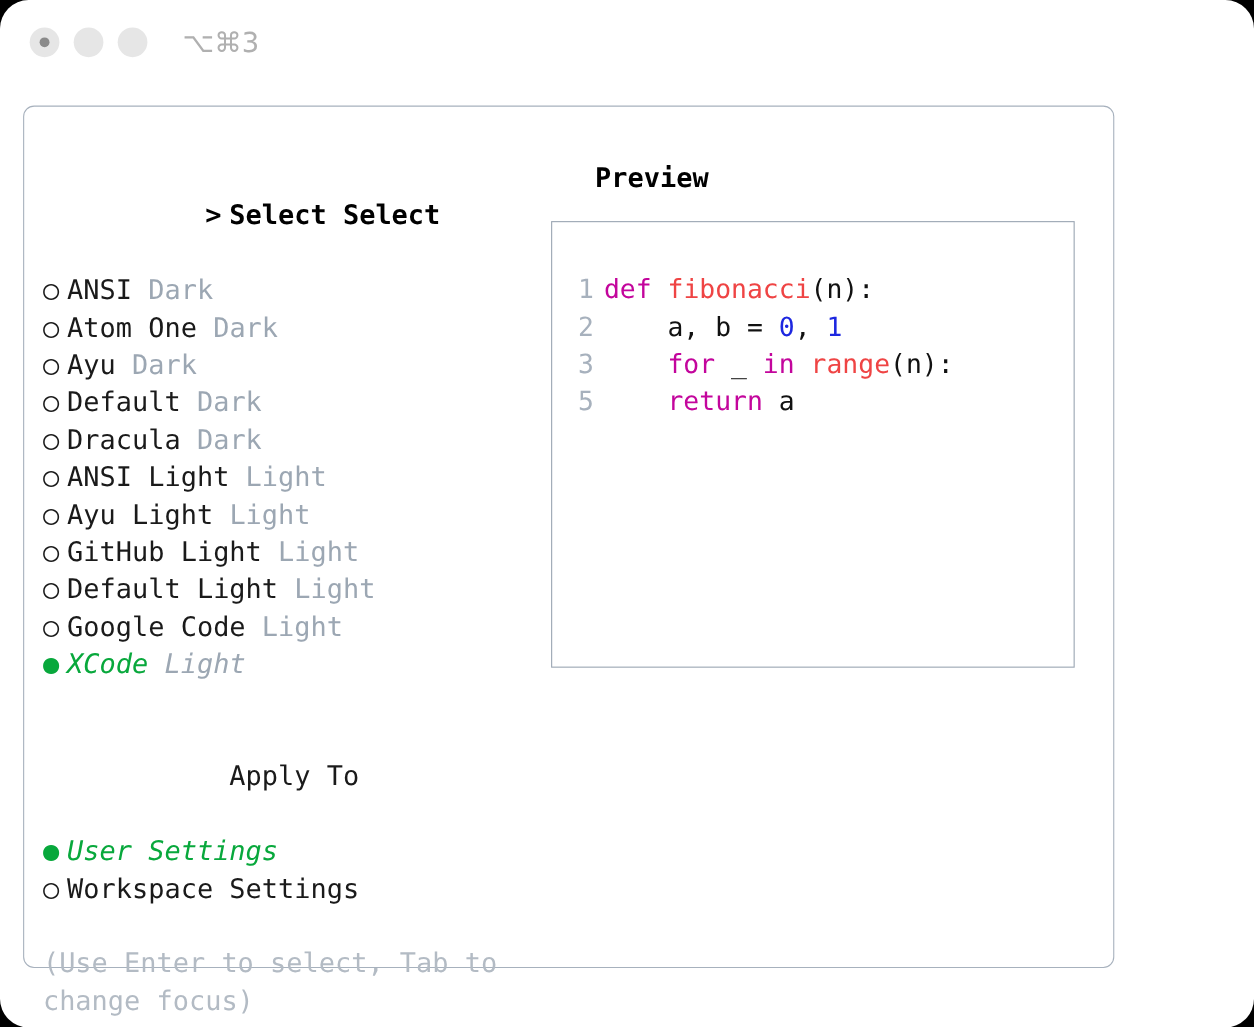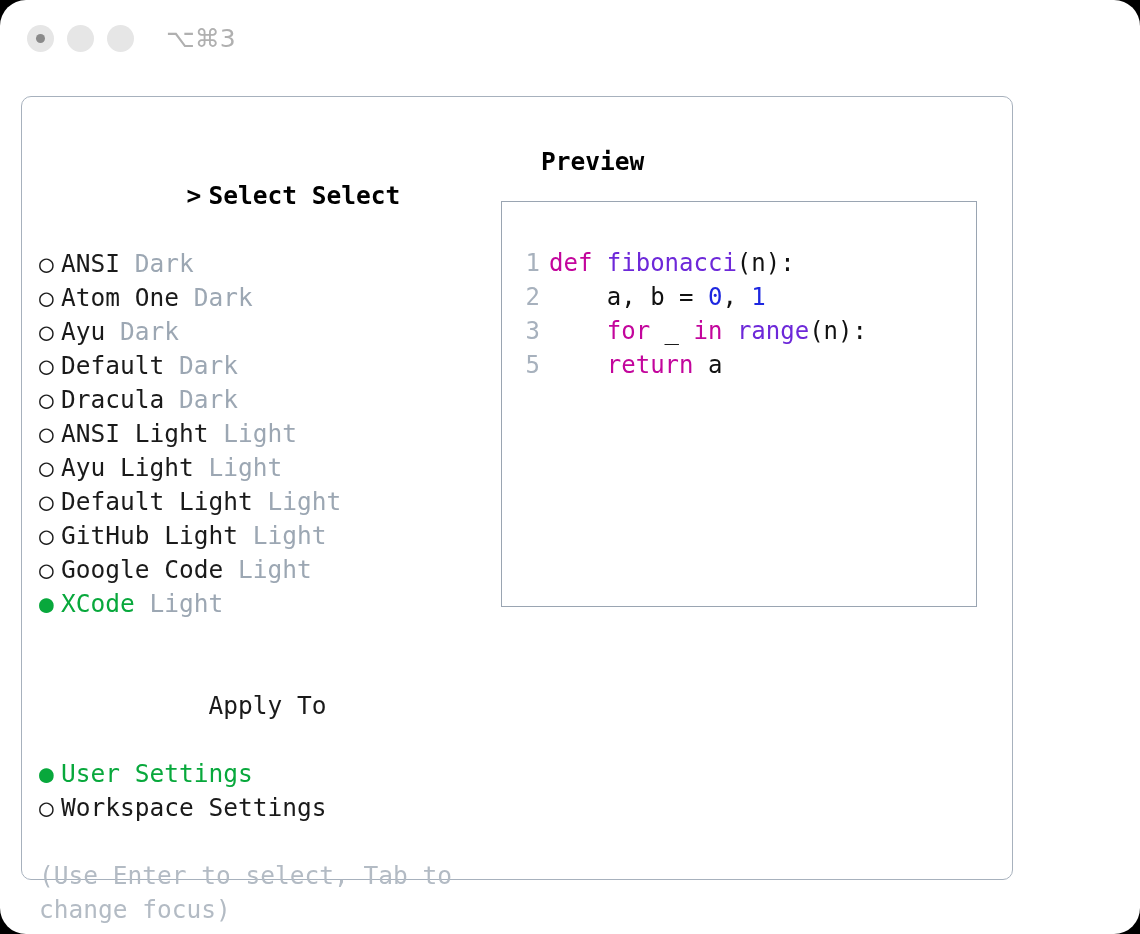--- a/index.html
+++ b/index.html
@@ -103,20 +103,21 @@
   }
   .heading {
     font-weight: bold;
     color: #000000;
   }
   .tag {
     color: #9ca7b3;
   }
   .sel {
     color: #08a83c;
+    font-style: italic;
   }
   .sel .bullet { color: #08a83c; }
   .spacer {
     height: 34px;
   }
   .hint {
     margin-top: 34px;
     font-size: 24.5px;
     line-height: 34px;
     color: #b3bbc4;
@@ -161,21 +162,21 @@
     font-family: "DejaVu Sans Mono", "Liberation Mono", monospace;
   }
   .ln {
     color: #a7b1bd;
     display: inline-block;
     width: 26px;
     text-align: right;
     margin-right: 9px;
   }
   .kw  { color: #c3059c; }
-  .fn  { color: #6d28d9; }
+  .fn  { color: #ef4444; }
   .num { color: #1d27e0; }
   .pl  { color: #111111; }
   .ctx { color: #808080; }
   .del { color: #cc1414; }
   .add { color: #0ec214; }
   .gap { height: 32px; }
 </style>
 </head>
 <body>
 
@@ -202,22 +203,22 @@
         </div>
 
         <div id="theme-items">
             <div class="row"><span class="bullet">○ </span><span>ANSI</span> <span class="tag">Dark</span></div>
             <div class="row"><span class="bullet">○ </span><span>Atom One</span> <span class="tag">Dark</span></div>
             <div class="row"><span class="bullet">○ </span><span>Ayu</span> <span class="tag">Dark</span></div>
             <div class="row"><span class="bullet">○ </span><span>Default</span> <span class="tag">Dark</span></div>
             <div class="row"><span class="bullet">○ </span><span>Dracula</span> <span class="tag">Dark</span></div>
             <div class="row"><span class="bullet">○ </span><span>ANSI Light</span> <span class="tag">Light</span></div>
             <div class="row"><span class="bullet">○ </span><span>Ayu Light</span> <span class="tag">Light</span></div>
+            <div class="row"><span class="bullet">○ </span><span>GitHub Light</span> <span class="tag">Light</span></div>
             <div class="row"><span class="bullet">○ </span><span>Default Light</span> <span class="tag">Light</span></div>
-            <div class="row"><span class="bullet">○ </span><span>GitHub Light</span> <span class="tag">Light</span></div>
             <div class="row"><span class="bullet">○ </span><span>Google Code</span> <span class="tag">Light</span></div>
             <div class="row sel"><span class="bullet">● </span><span>XCode</span> <span class="tag">Light</span></div>
           </div>
 
         <div class="spacer"></div>
 
         <div class="row">
           <span class="bullet"> </span><span>Apply To</span>
         </div>
 

